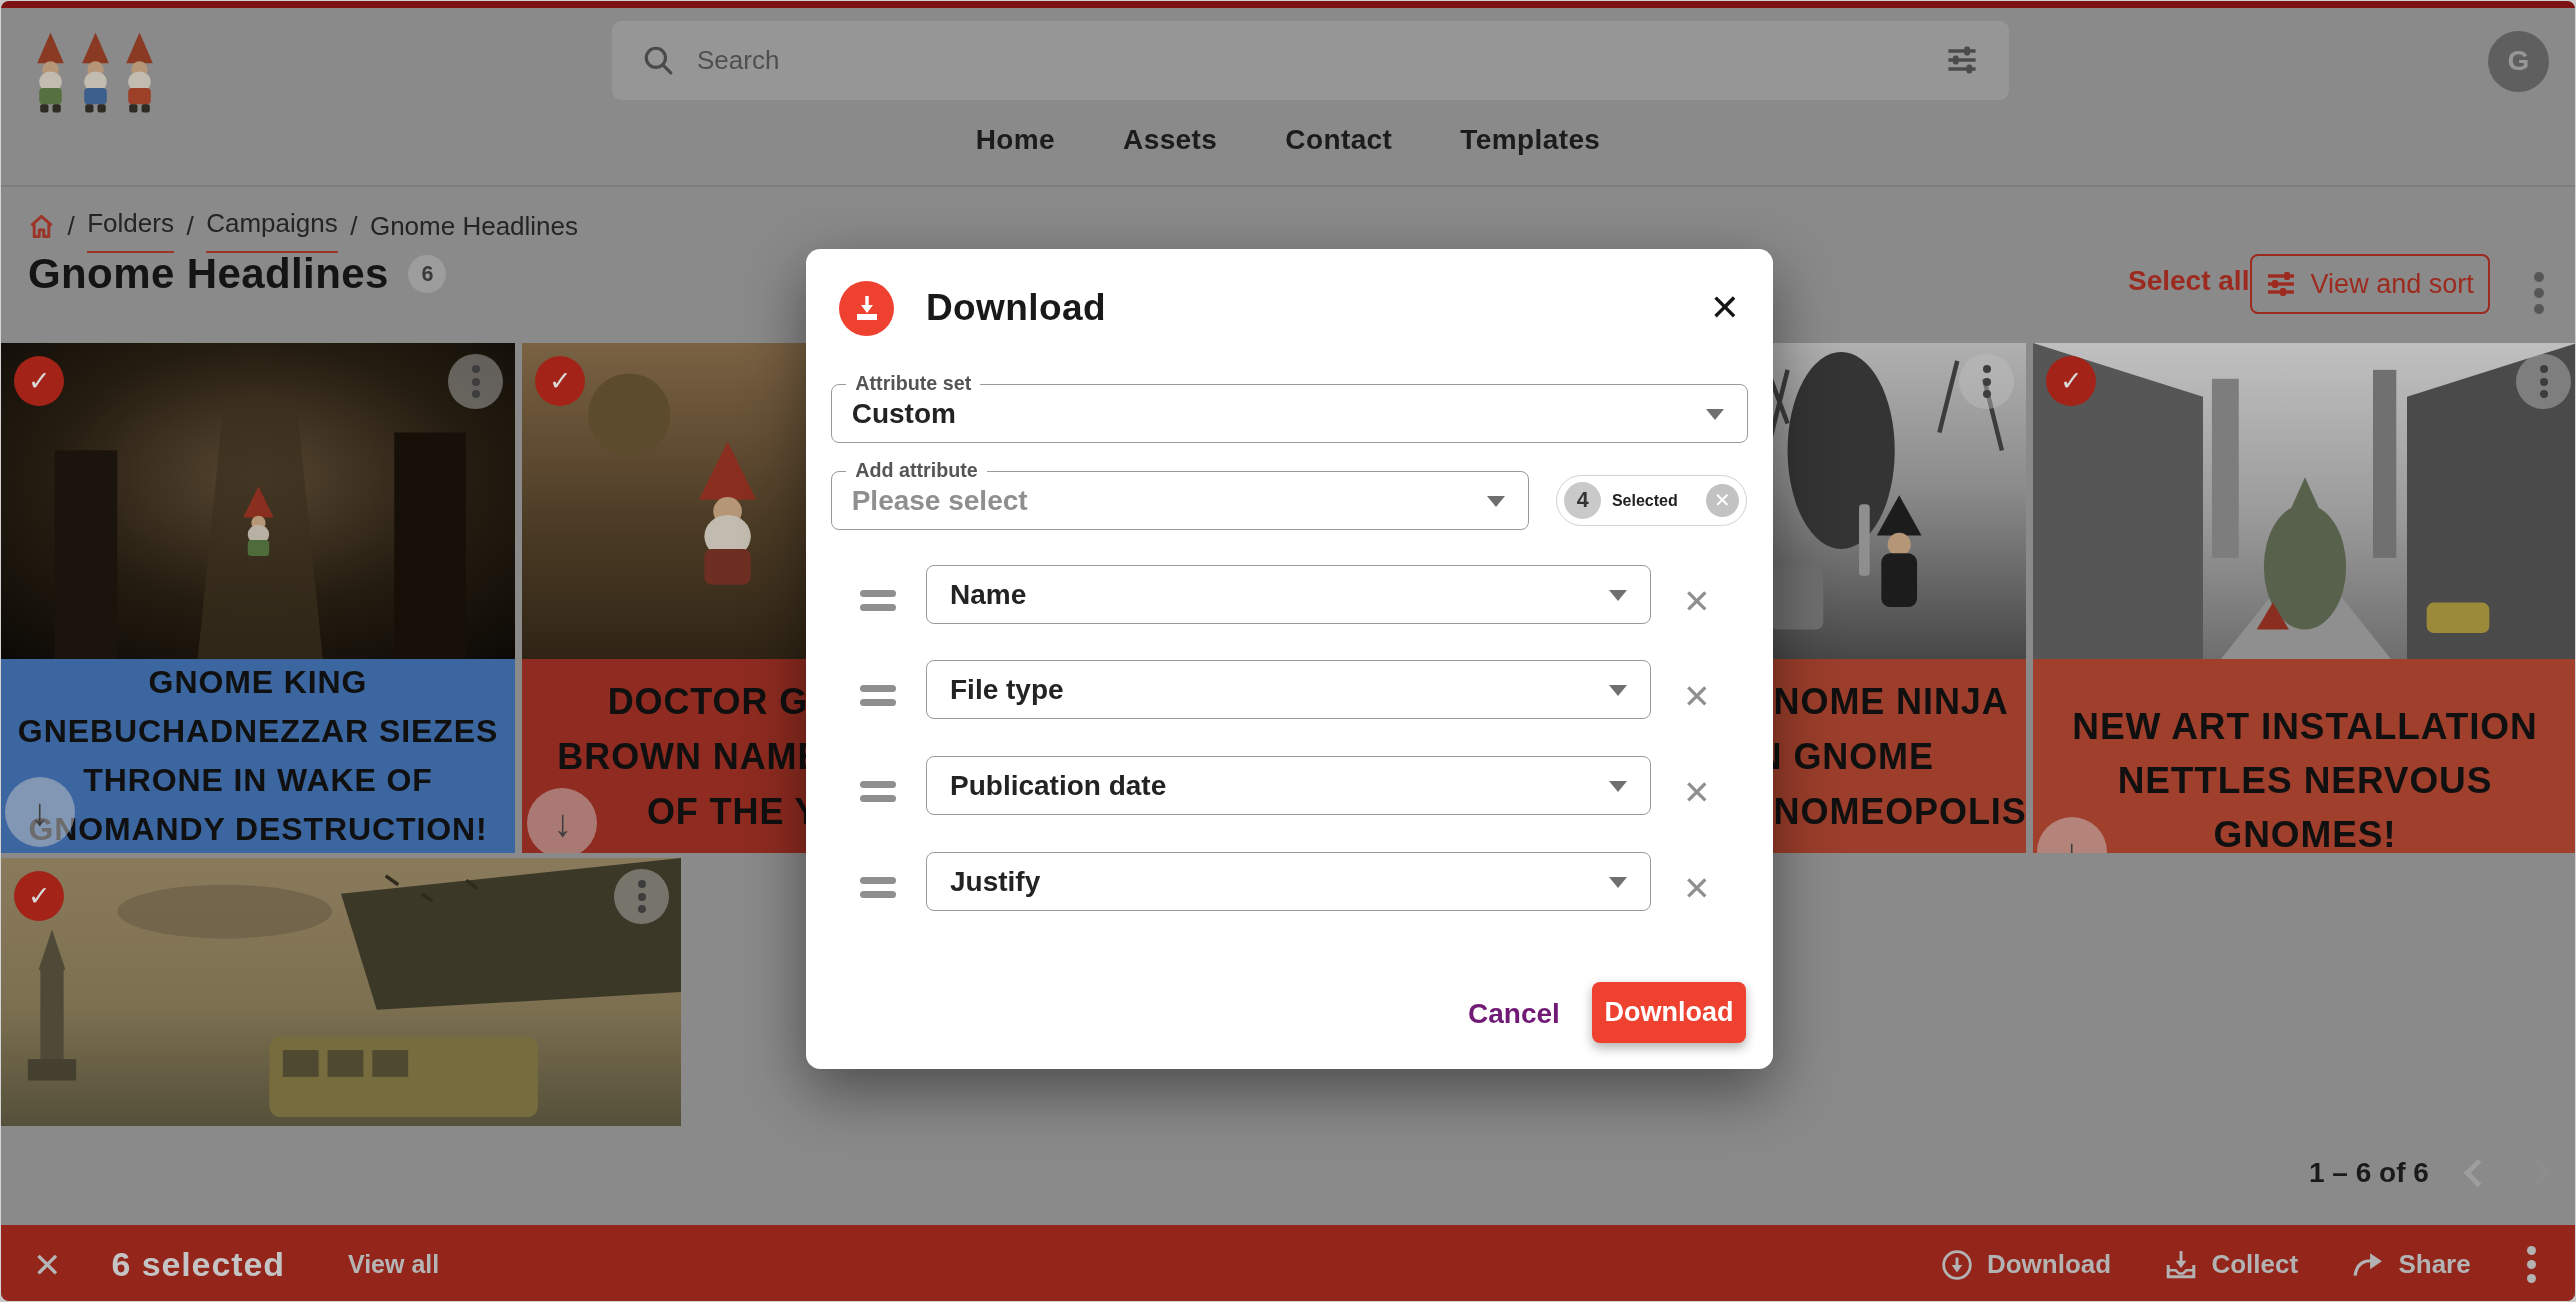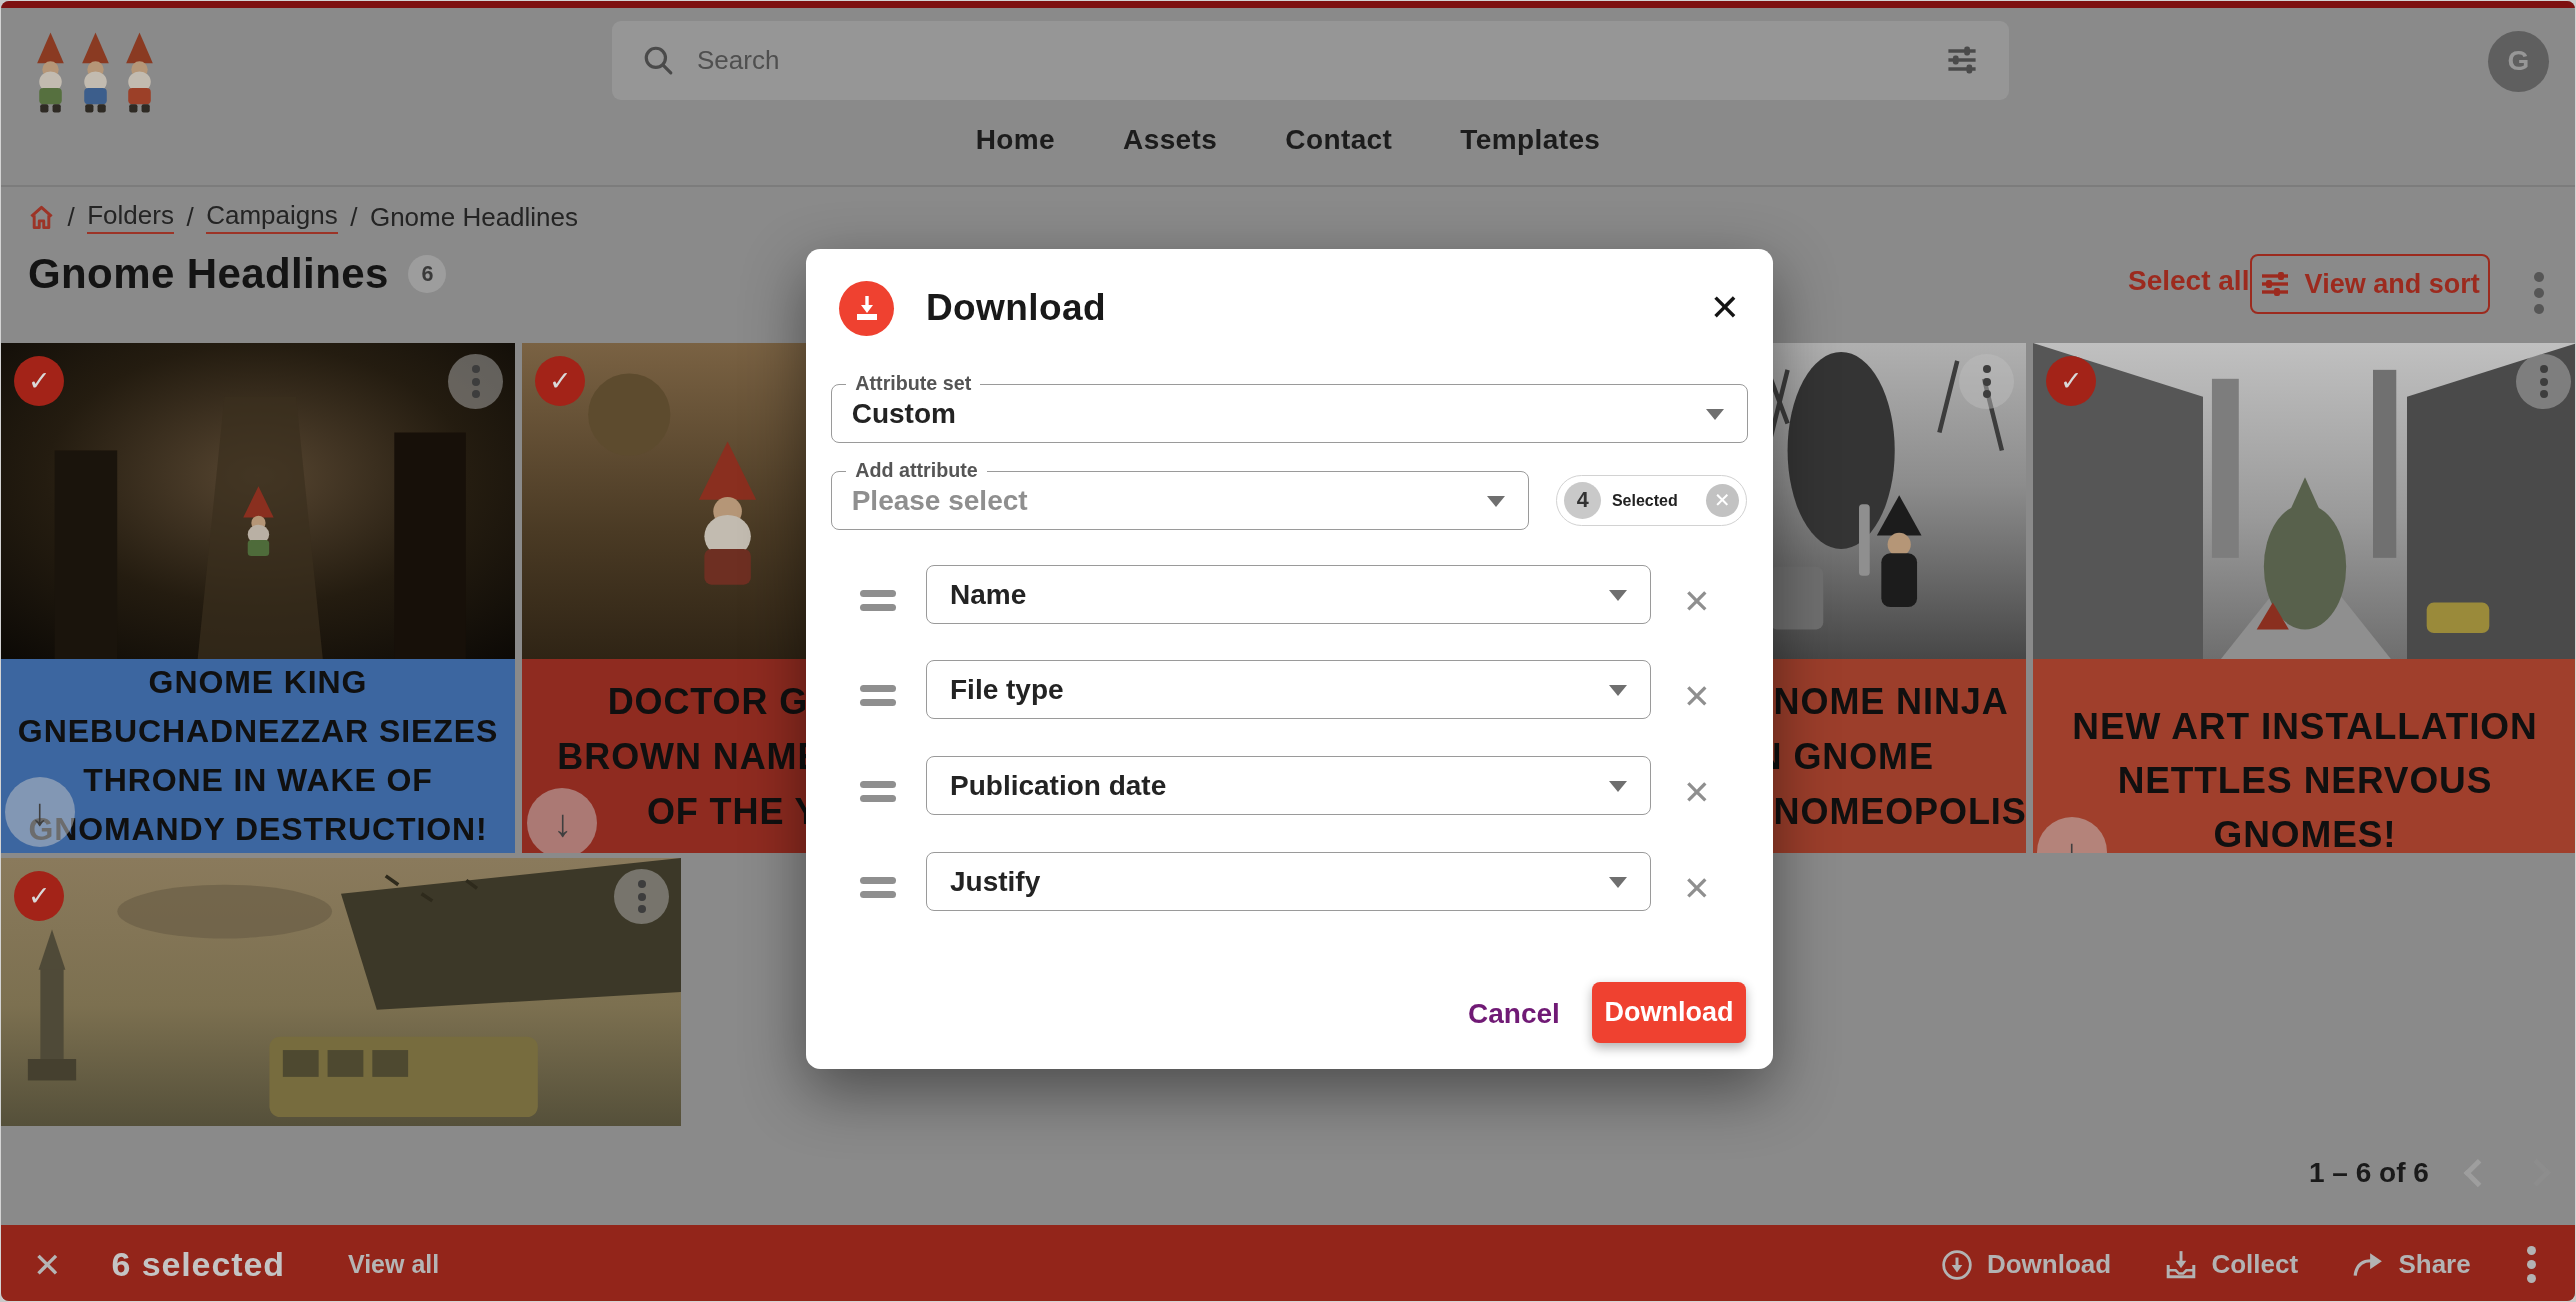--- a/index.html
+++ b/index.html
@@ -21,29 +21,29 @@
   .avatar { position:absolute; left:2487px; top:29.5px; width:61px; height:61px; border-radius:50%;
             background:#5f5f5f; color:#979797; font-size:28px; font-weight:700;
             display:flex; align-items:center; justify-content:center; }
   .nav { position:absolute; left:0; top:123px; width:100%; display:flex; justify-content:center; gap:68px; }
   .nav .nav-item { font-size:28px; font-weight:700; color:#1c1c1c; letter-spacing:0.4px; cursor:pointer; }
   .header-divider { position:absolute; left:0; top:184px; width:100%; height:1.8px; background:#7c7c7c; }
 
   
   .breadcrumb { position:absolute; left:27px; top:199px; display:flex; align-items:center; gap:12.5px;
                 font-size:26px; color:#242424; }
-  .crumb-link { border-bottom:2.7px solid #9c3427; padding-bottom:1px; cursor:pointer; }
+  .crumb-link { border-bottom:2.7px solid #9c3427; padding-bottom:12px; cursor:pointer;margin-top:8px; }
   .page-title-row { position:absolute; left:27px; top:249px; display:flex; align-items:center; gap:19.7px; }
   .page-title { font-size:42px; font-weight:700; color:#141414; letter-spacing:0.4px; }
   .count-badge { width:38px; height:38px; border-radius:50%; background:#9d9d9d; color:#3a3a3a;
                  font-size:21.5px; font-weight:700; display:flex; align-items:center; justify-content:center; }
   .select-all { position:absolute; left:2127px; top:264px; font-size:28px; font-weight:700; color:#9c2a1e; cursor:pointer; }
   .view-sort { position:absolute; left:2249px; top:253px; width:240px; height:60px; border:2.7px solid #9c2a1e;
                border-radius:8px; color:#9c2a1e; display:flex; align-items:center; justify-content:center;
-               gap:14.3px; font-size:27px; font-weight:700; cursor:pointer; }
+               gap:14.3px; font-size:27px; font-weight:400; cursor:pointer; }
   .toolbar-kebab { position:absolute; left:2529px; top:265px; width:18px; cursor:pointer; }
   .dot { width:9.8px; height:9.8px; border-radius:50%; background:#565656; margin:6.3px auto; }
 
   
   .tile { position:absolute; top:342px; height:510px; overflow:hidden; }
   .tile-img { position:absolute; left:0; top:0; width:100%; height:316px; }
   .tile-img svg { width:100%; height:100%; display:block; }
   .caption { position:absolute; left:0; top:316px; width:100%; height:194px; display:flex;
              flex-direction:column; align-items:center; justify-content:center; text-align:center; }
   .caption .cap-line { font-weight:700; color:#101010; letter-spacing:0.9px; }

